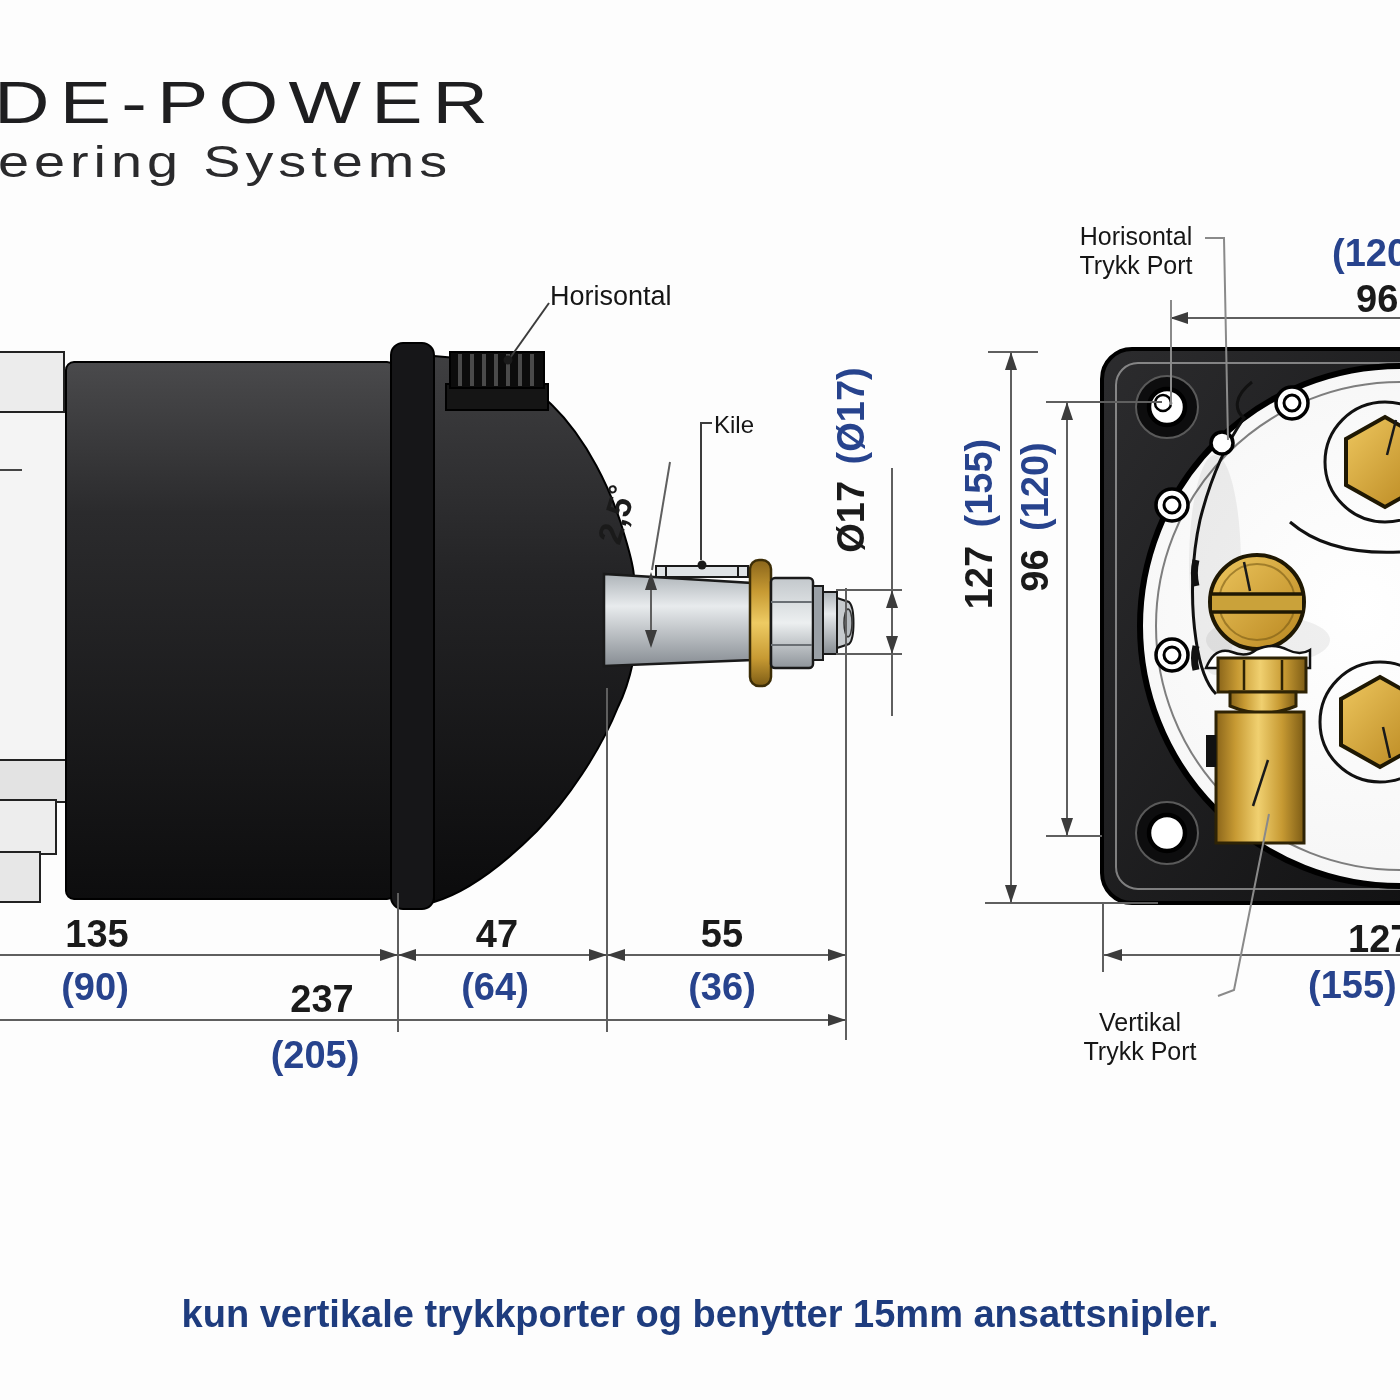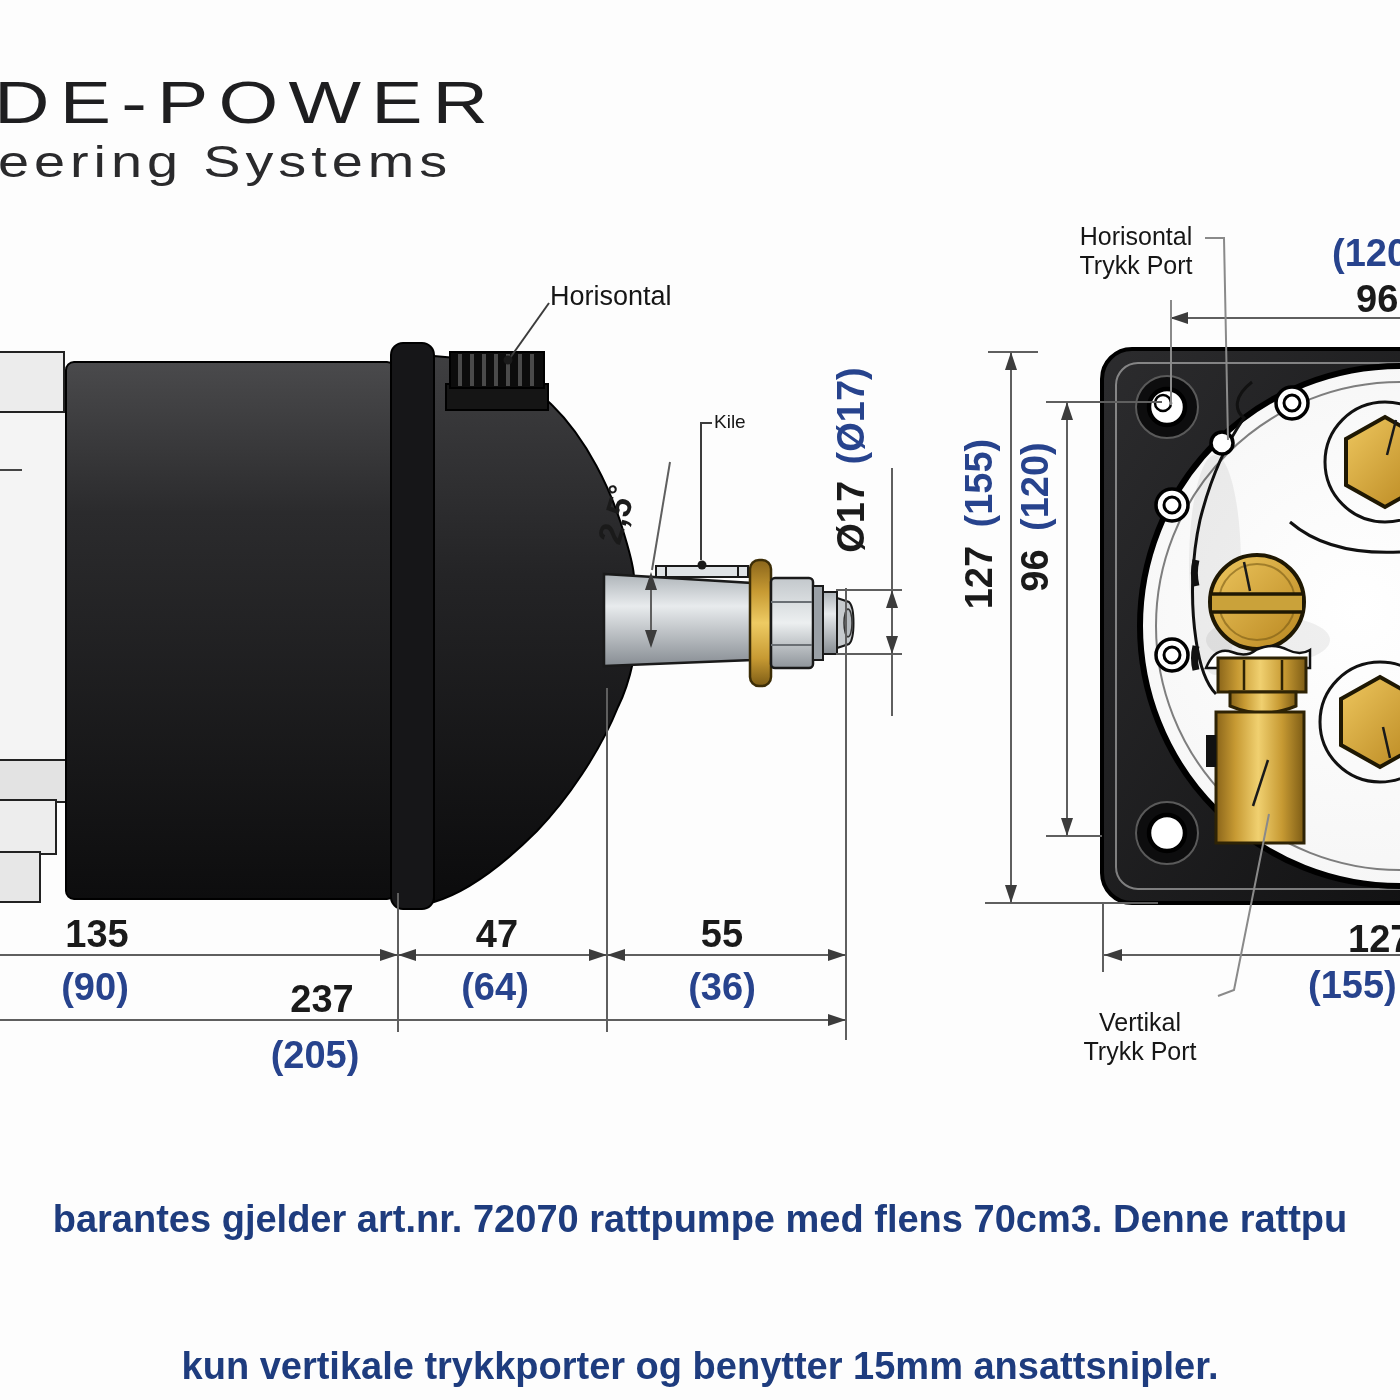--- a/index.html
+++ b/index.html
@@ -14,30 +14,30 @@
     left:-6px;top:68px;font-size:60px;font-weight:400;color:#1e1e20;
     letter-spacing:8px;transform:scaleX(1.28);transform-origin:left top;white-space:nowrap;
   }
   .logo2{
     left:-2px;top:136px;font-size:45px;font-weight:400;color:#2a2a2c;
     letter-spacing:4px;transform:scaleX(1.24);transform-origin:left top;white-space:nowrap;
   }
   
   .callout{color:#161616;font-weight:400;line-height:1.15;white-space:pre-line;}
   .lbl-olje{left:550px;top:281px;font-size:27px;}
-  .lbl-kile{left:714px;top:411px;font-size:19px;}
+  .lbl-kile{left:714px;top:411px;font-size:24px;}
   .lbl-hport{left:1058px;top:222px;width:156px;font-size:25px;text-align:center;}
   .lbl-vport{left:1058px;top:976px;width:164px;font-size:25px;text-align:center;margin-top:32px;}
   
   .footer{
     left:50%;transform:translateX(-50%);white-space:nowrap;
     color:#1e3c7e;font-weight:700;font-size:38px;
   }
   .f1{top:1198px;}
-  .f2{top:1345px;}
+  .f2{top:1293px;}
   
   .dimB{font-family:"Liberation Sans",sans-serif;font-size:38px;font-weight:700;fill:#1a1a1a;}
   .dimA{font-family:"Liberation Sans",sans-serif;font-size:38px;font-weight:700;fill:#27438d;}
   .dimS{font-family:"Liberation Sans",sans-serif;font-size:34px;font-weight:700;fill:#1a1a1a;}
 </style>
 </head>
 <body>
 
 <div class="canvas">
 
@@ -322,16 +322,15 @@
 <div class="abs logo1">DE-POWER</div>
 <div class="abs logo2">eering Systems</div>
 
 <div class="abs callout lbl-olje">Horisontal</div>
 <div class="abs callout lbl-kile">Kile</div>
 <div class="abs callout lbl-hport">Horisontal
 Trykk Port</div>
 <div class="abs callout lbl-vport">Vertikal
 Trykk Port</div>
 
-<div class="abs footer f1">barantes gjelder art.nr. 72070 rattpumpe med flens 70cm3. Denne rattpu</div>
 <div class="abs footer f2">kun vertikale trykkporter og benytter 15mm ansattsnipler.</div>
 
 </div>
 
 </body></html>

